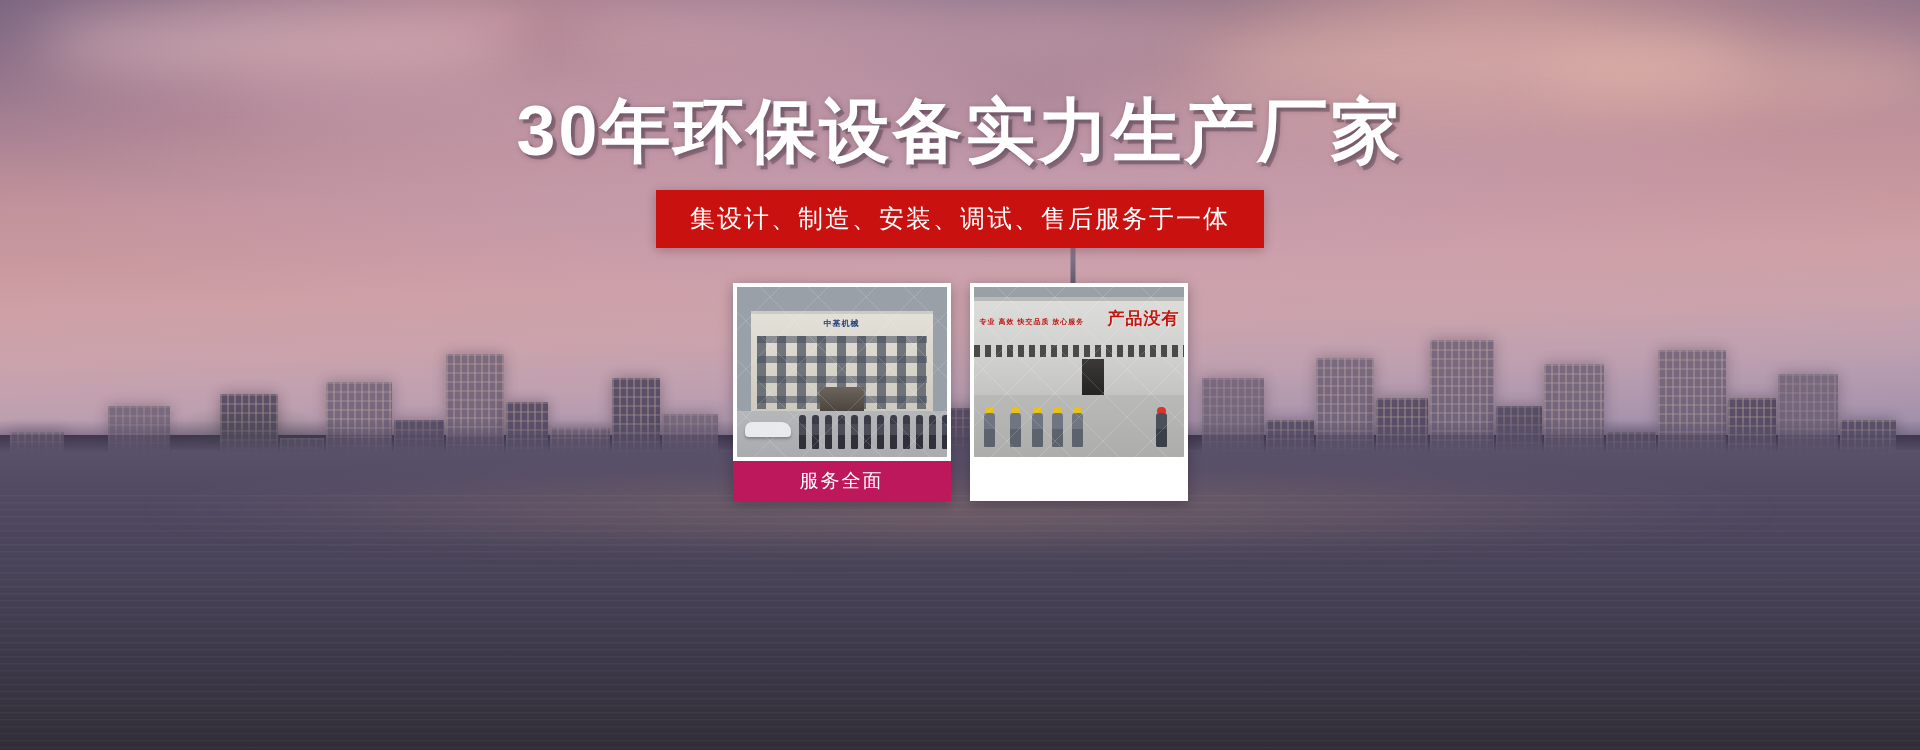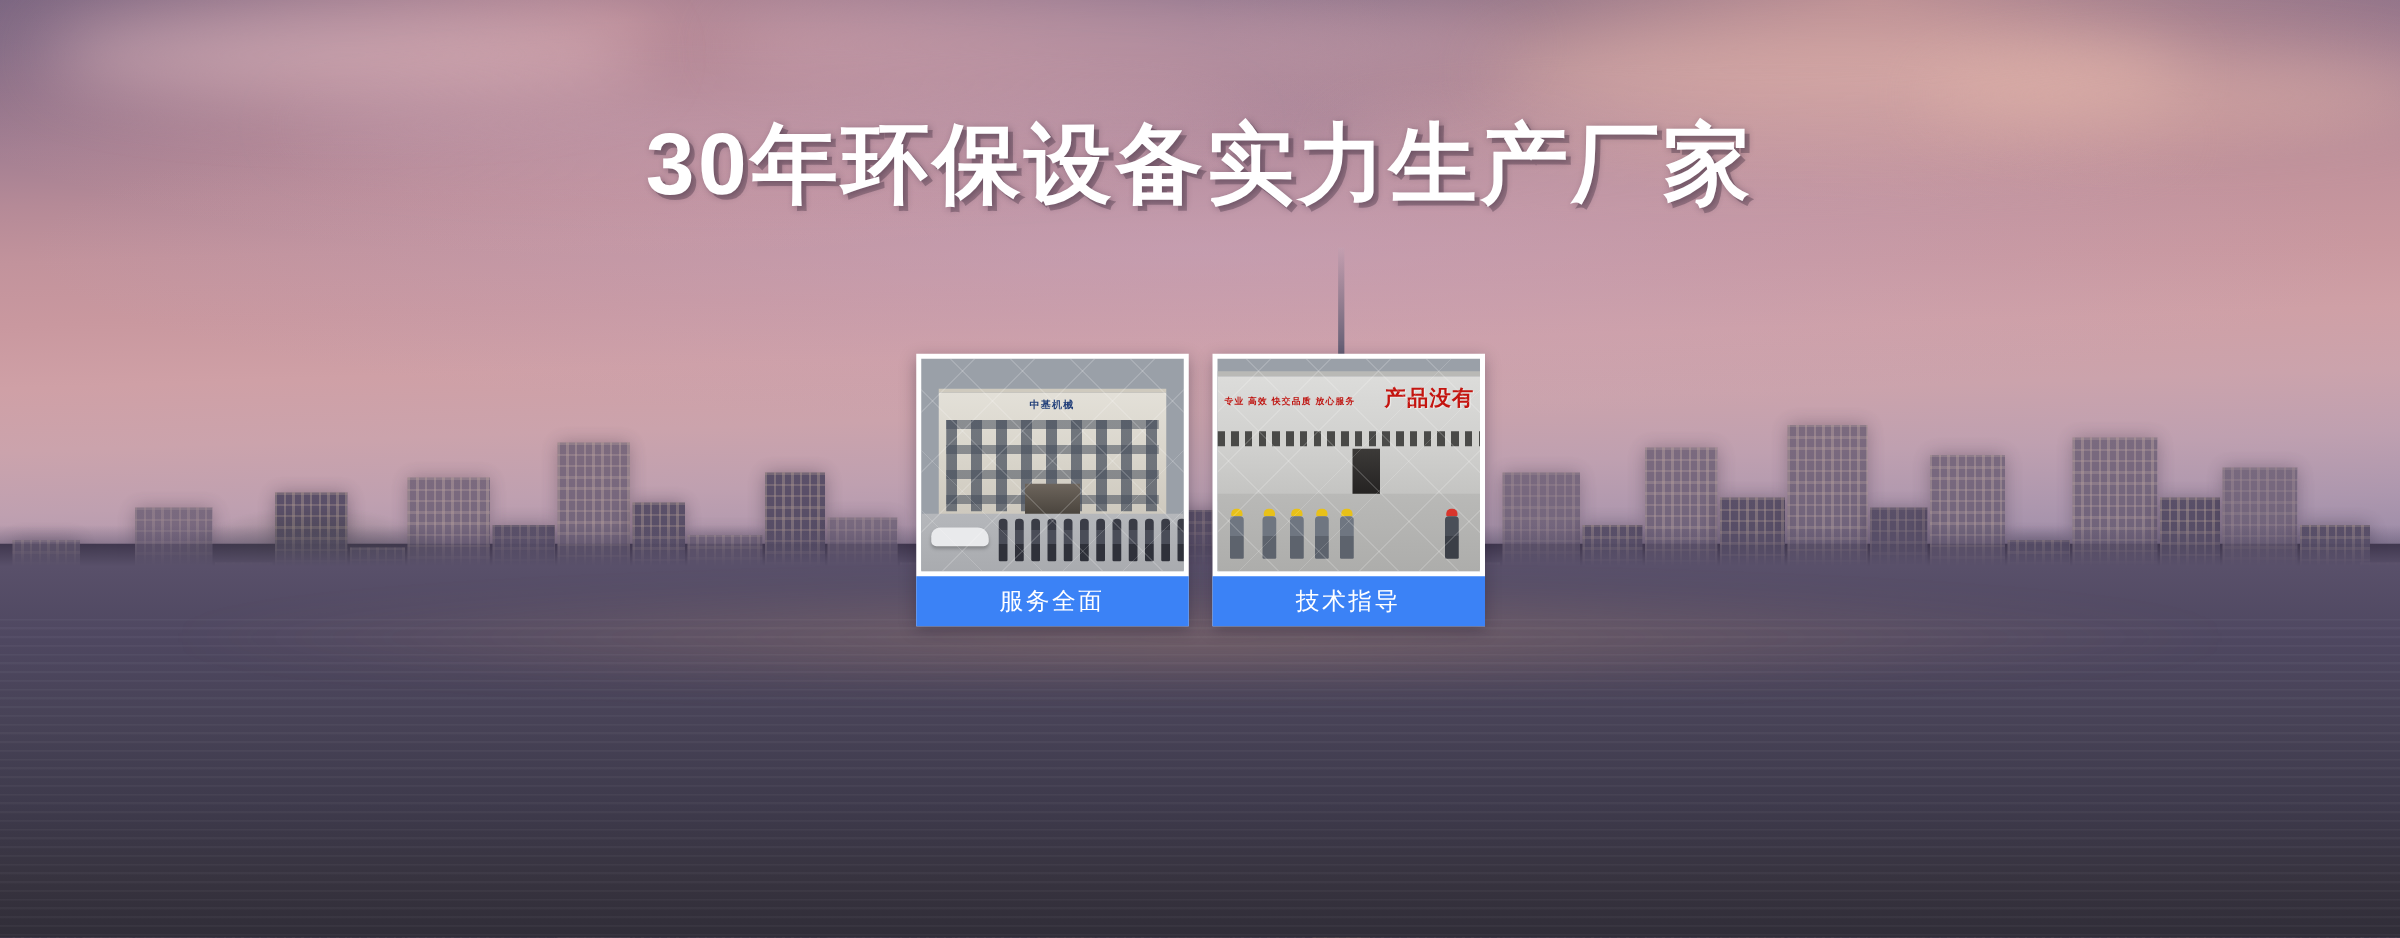--- a/index.html
+++ b/index.html
@@ -177,21 +177,21 @@
     background:#9aa0a8;
   }
   .card .photo .wm {
     position:absolute; inset:0;
     background-image:
       repeating-linear-gradient(45deg,  rgba(255,255,255,.16) 0 1px, transparent 1px 34px),
       repeating-linear-gradient(-45deg, rgba(255,255,255,.16) 0 1px, transparent 1px 34px);
     pointer-events:none;
   }
   .card .label {
-    height:40px; background:#3b82f6;
+    height:40px; background:#be185d;
     display:flex; align-items:center; justify-content:center;
     color:#fff; font-size:19px; letter-spacing:2px;
     margin:4px -4px 0 -4px;
   }
 
   
   .p1 {
     background:linear-gradient(180deg,#c9ccd2 0%,#c3c6cd 34%,#b9bcc3 100%);
   }
   .p1 .bld {
@@ -413,20 +413,23 @@
   </div>
 
   <div class="water"></div>
   <div class="water-glow"></div>
   <div class="water-shimmer"></div>
 
   <div class="content">
 
     <div class="headline">30年环保设备实力生产厂家</div>
 
+    <div class="subtitle-wrap">
+      <div class="subtitle">集设计、制造、安装、调试、售后服务于一体</div>
+    </div>
 
     <div class="cards">
 
       <div class="card">
         <div class="photo p1">
           <div class="bld">
             <div class="sign">中基机械</div>
           </div>
           <div class="ent"></div>
           <div class="ground"></div>
@@ -479,18 +482,17 @@
           <div class="worker" style="left:98px;">
               <span class="helmet"></span>
               <span class="body"></span>
             </div>
           <div class="worker supervisor" style="left:182px;">
               <span class="helmet"></span>
               <span class="body"></span>
             </div>
           <div class="wm"></div>
         </div>
-        <div class="label">技术指导</div>
       </div>
 
     </div>
   </div>
 </div>
 
 </body></html>

